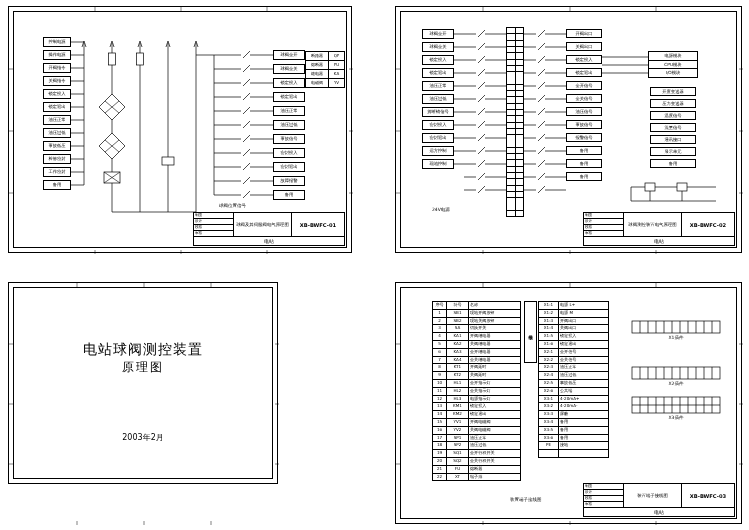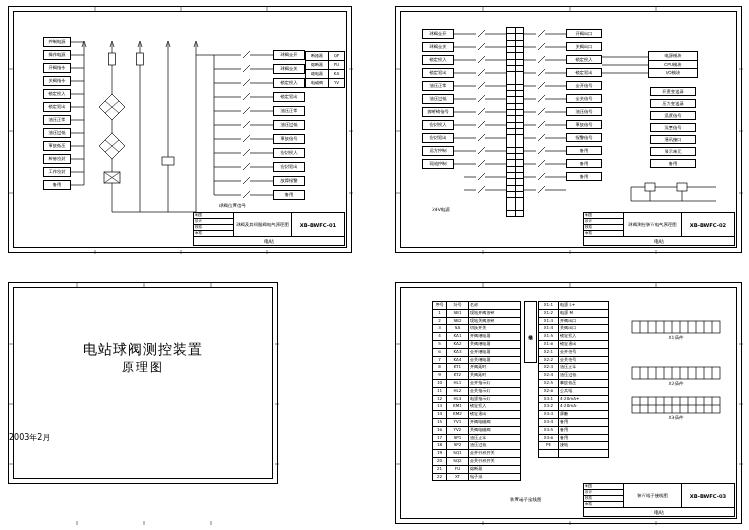--- a/index.html
+++ b/index.html
@@ -34,21 +34,21 @@
 .tableA,.tableB{position:absolute;border-top:1px solid #000;border-left:1px solid #000;background:#fff}
 .trow{display:flex;height:7.8px;border-bottom:1px solid #000}
 .trow span{display:block;border-right:1px solid #000;font-size:4.1px;line-height:6.4px;overflow:hidden;white-space:nowrap;text-align:center}
 .tableA .c0{width:14px}.tableA .c1{width:22px}.tableA .c2{width:52px;text-align:left;padding-left:1px}
 .tableB .c0{width:20px}.tableB .c1{width:50px;text-align:left;padding-left:1px}
 .sidecell{position:absolute;border:1px solid #000;writing-mode:vertical-rl;font-size:4.2px;text-align:center;line-height:11px;background:#fff}
 .connlabel{position:absolute;width:88px;text-align:center;font-size:4.5px;white-space:nowrap}
 .cover{position:absolute;left:0;right:0;top:58px;text-align:center}
 .cover-title{font-size:14px;letter-spacing:1px}
 .cover-sub{font-size:12px;margin-top:0;letter-spacing:2px}
-.cover-date{position:absolute;left:0;right:0;bottom:40px;text-align:left;font-size:8px}
+.cover-date{position:absolute;left:0;right:0;bottom:40px;text-align:center;font-size:8px}
 </style>
 </head>
 <body>
 
 <div class="sheet" id="s1" style="left:8px;top:6px;width:344px;height:247px">
   <div class="frame"></div>
   <svg class="layer" width="344" height="247" viewBox="0 0 344 247">
     <defs>
       <g id="rg" stroke="#000" stroke-width="0.7" fill="none">
         <path d="M0 0H27M36 0H59"></path>

